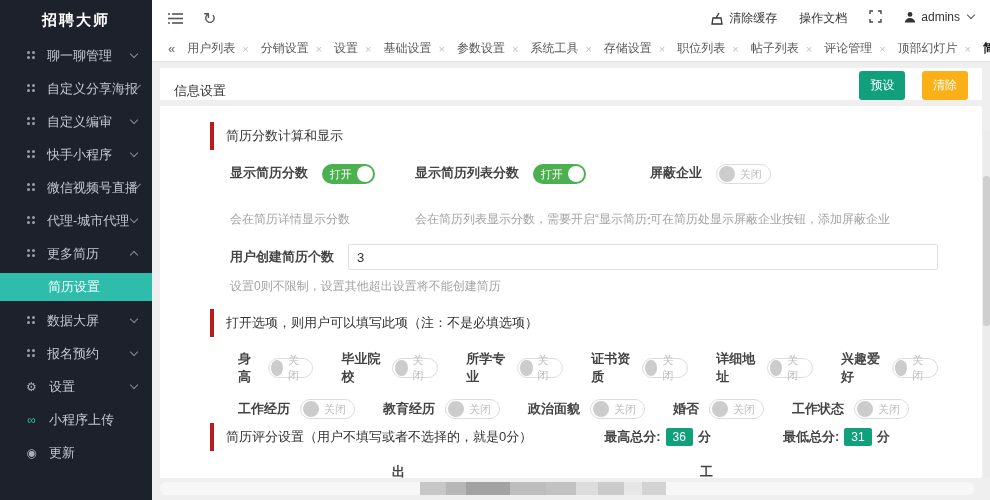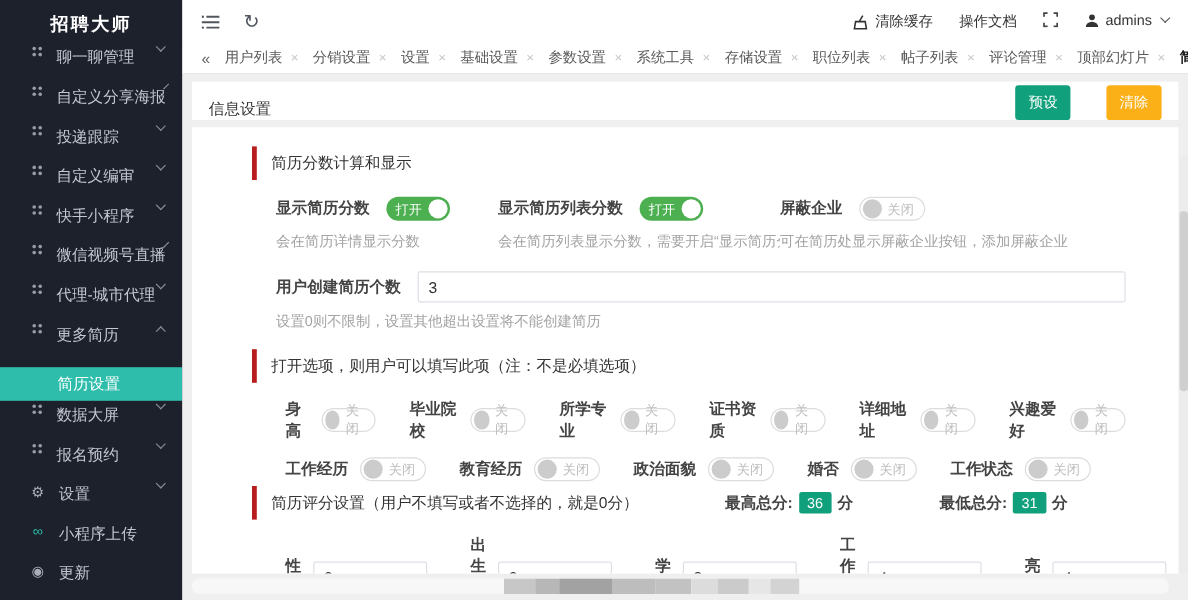--- a/index.html
+++ b/index.html
@@ -3,21 +3,21 @@
 <meta charset="utf-8">
 <style>
   *{box-sizing:border-box;margin:0;padding:0}
   html,body{width:990px;height:500px;overflow:hidden}
   body{font-family:"Liberation Sans","DejaVu Sans",sans-serif;font-size:13px;color:#333;background:#efefef}
   .app{display:flex;width:990px;height:500px}
 
   
   .sidebar{width:152px;background:#1d212b;color:#c3c7d1;flex-shrink:0;overflow:hidden}
   .sidebar-title{color:#fff;font-size:15px;font-weight:bold;text-align:center;padding:11px 0 9px;letter-spacing:2px}
-  .nav-item{display:flex;height:33px;padding:0 15px 0 27px;cursor:pointer;white-space:nowrap}
+  .nav-item{display:flex;align-items:center;height:33px;padding:0 15px 0 27px;cursor:pointer;white-space:nowrap}
   .nav-item .lbl{flex:1;margin-left:11px;font-size:13px}
   .chev{width:6px;height:6px;border-right:1px solid #878c98;border-bottom:1px solid #878c98;transform:rotate(45deg);margin-top:-3px}
   .chev.up{transform:rotate(-135deg);margin-top:3px}
   .dot-icon{width:9px;height:9px;position:relative;opacity:.75;flex-shrink:0}
   .dot-icon::before{content:"";position:absolute;left:0;top:0;width:3px;height:3px;border-radius:50%;background:currentColor;
     box-shadow:5px 0 0 currentColor,0 5px 0 currentColor,5px 5px 0 currentColor}
   .glyph-icon{width:13px;text-align:center;font-size:12px;opacity:.85;flex-shrink:0;margin-left:-2px}
   .glyph-icon.teal{color:#2ebdab;opacity:1}
   .sub-active{background:#2ebdab;color:#fff;height:28px;display:flex;align-items:center;padding-left:48px;margin:3px 0;cursor:pointer}
 
@@ -34,28 +34,28 @@
   .tab-nav{color:#666;font-size:13px;margin:0 6px;cursor:pointer;flex-shrink:0}
   .tab{display:flex;align-items:center;margin:0 6px;font-size:12px;color:#595959;white-space:nowrap;cursor:pointer;flex-shrink:0}
   .tab .x{margin-left:7px;color:#c4c4c4;font-size:11px}
   .tab.active{color:#161616;font-weight:bold}
 
   
   .content{position:relative;flex:1;background:#efefef;padding:6px 8px 0 8px;overflow:hidden}
   .panel-header{height:32px;background:#fff;display:flex;align-items:flex-end;padding:0 14px}
   .ph-title{font-size:13px;color:#333}
   .ph-btns{margin-left:auto}
-  .btn{font-size:12px;color:#fff;border:none;border-radius:3px;padding:6px 11px;margin-left:26px;cursor:pointer;font-family:Liberation Sans, sans-serif}
+  .btn{font-size:12px;color:#fff;border:none;border-radius:3px;padding:6px 11px;margin-left:13px;cursor:pointer;font-family:Liberation Sans, sans-serif}
   .btn.preset{background:#11a07c}
   .btn.clear{background:#fbb017}
   .panel-body{background:#fff;margin-top:6px;height:372px;padding:12px 44px 0 50px;position:relative;overflow:hidden}
 
   .section-title{display:flex;align-items:center;border-left:4px solid #b91c1c;padding:5px 0 5px 12px;font-size:13px;color:#333;margin-top:4px}
 
-  .g3{display:grid;grid-template-columns:185px 235px 1fr;margin:14px 0 0 20px;row-gap:9px}
+  .g3{display:grid;grid-template-columns:185px 235px 1fr;margin:14px 0 0 20px;row-gap:27px}
   .fld-label{font-weight:bold;color:#444;font-size:13px}
   .helper{color:#a3a3a3;font-size:12px;white-space:nowrap;overflow:hidden}
 
   .tg{display:inline-flex;align-items:center;height:20px;border-radius:10px;font-size:11px;margin-left:10px;vertical-align:middle;cursor:pointer}
   .tg .knob{width:16px;height:16px;border-radius:50%}
   .tg.on{background:#4caf50;color:#fff;padding:0 2px 0 8px}
   .tg.on .knob{background:#fff;margin-left:5px}
   .tg.off{background:#fff;border:1px solid #dcdcdc;color:#bcbcbc;padding:0 8px 0 2px}
   .tg.off .knob{background:#ccc;margin-right:5px}
 
@@ -96,25 +96,20 @@
     <div class="sidebar-title">招聘大师</div>
 
     <div class="nav-item">
       <span class="dot-icon"></span>
       <span class="lbl">聊一聊管理</span>
       <span class="chev"></span>
     </div>
     <div class="nav-item">
       <span class="dot-icon"></span>
       <span class="lbl">自定义分享海报</span>
-      <span class="chev"></span>
-    </div>
-    <div class="nav-item">
-      <span class="dot-icon"></span>
-      <span class="lbl">投递跟踪</span>
       <span class="chev"></span>
     </div>
     <div class="nav-item">
       <span class="dot-icon"></span>
       <span class="lbl">自定义编审</span>
       <span class="chev"></span>
     </div>
     <div class="nav-item">
       <span class="dot-icon"></span>
       <span class="lbl">快手小程序</span>

